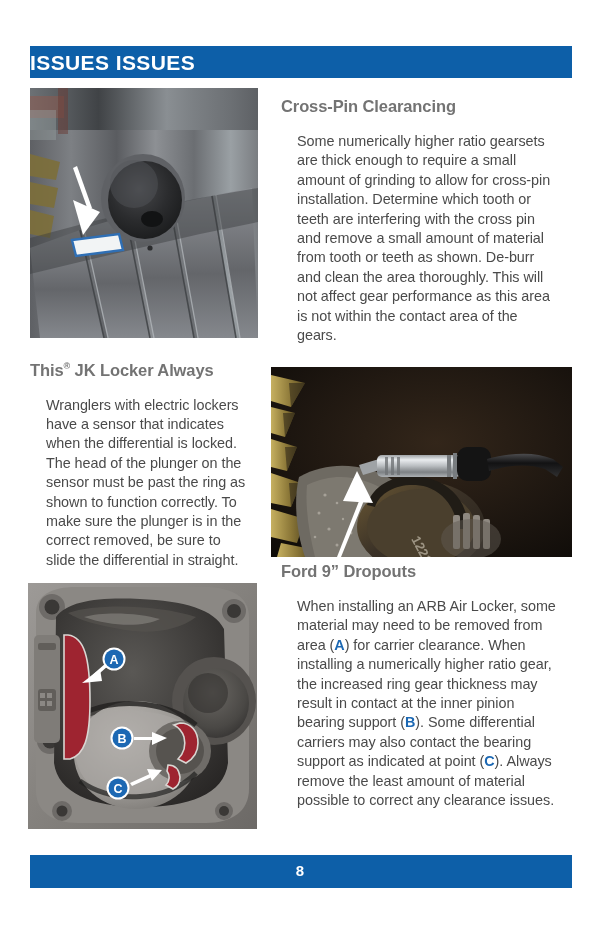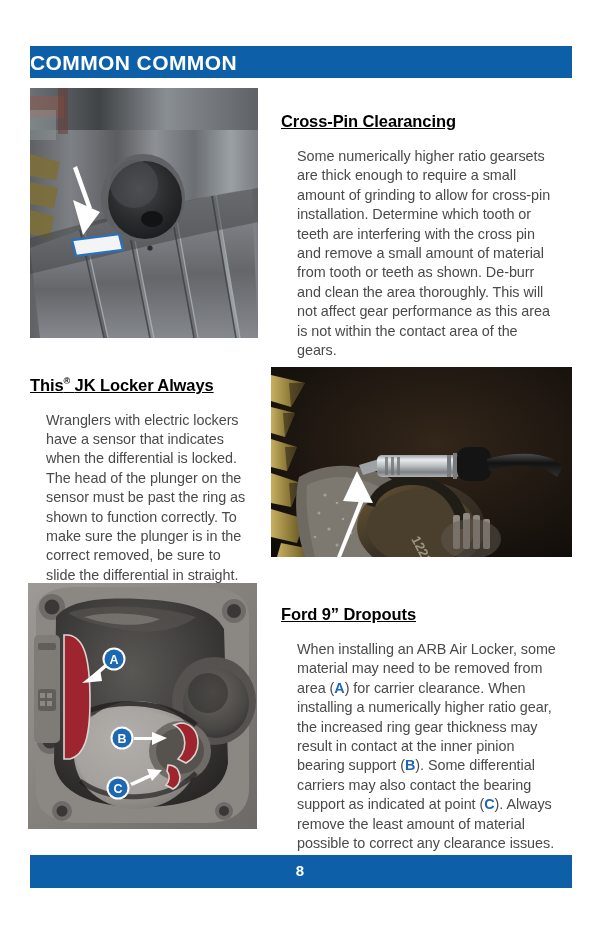--- a/index.html
+++ b/index.html
@@ -25,51 +25,51 @@
   }
   .footer-bar{top:855px;height:33px;}
   .footer-num{
     position:absolute;left:0;top:862px;width:600px;text-align:center;
     font-size:15px;font-weight:bold;color:#ffffff;
   }
 
   
   .sec{position:absolute;}
   .sec-head{
-    color:#000000;font-weight:bold;font-size:16.5px;
-    line-height:20px;margin:16px 0 3px 0;letter-spacing:-.1px;text-decoration:underline;
+    color:#737373;font-weight:bold;font-size:16.5px;
+    line-height:20px;margin:1px 0 3px 0;letter-spacing:-.1px;
   }
   .sec-head .reg{font-size:9px;vertical-align:super;font-weight:bold;}
   .body-txt{
     color:#4a4a4a;font-size:14.4px;line-height:19.4px;
     margin:16px;letter-spacing:-.05px;
   }
   .body-txt b{color:#1c68b3;font-weight:bold;}
 
   
   .photo{position:absolute;overflow:hidden;background:#6a6a6a;}
   .photo svg{display:block;width:100%;height:100%;}
 
   
   #sec1-photo{left:30px;top:88px;width:228px;height:250px;}
   #sec1-text{left:281px;top:95px;width:292px;}
   
   #sec2-text{left:30px;top:355px;width:236px;}
   #sec2-photo{left:271px;top:367px;width:301px;height:190px;}
   
   #sec3-photo{left:28px;top:583px;width:229px;height:246px;}
-  #sec3-text{left:281px;top:588px;width:294px;}
+  #sec3-text{left:281px;top:560px;width:294px;}
 </style>
 </head>
 <body>
 
 <div class="page">
 
   <div class="bar header-bar"></div>
-  <div class="header-title">COMMON COMMON</div>
+  <div class="header-title">ISSUES ISSUES</div>
 
   <div class="photo" id="sec1-photo">
     <svg viewBox="0 0 228 250" preserveAspectRatio="none">
       <defs>
         <linearGradient id="g1body" x1="0" y1="0" x2="1" y2="0">
           <stop offset="0%" stop-color="#5e6064"></stop>
             <stop offset="18%" stop-color="#7d8084"></stop>
           <stop offset="38%" stop-color="#5a5c60"></stop>
             <stop offset="55%" stop-color="#8d9094"></stop>
           <stop offset="72%" stop-color="#6b6e72"></stop>

